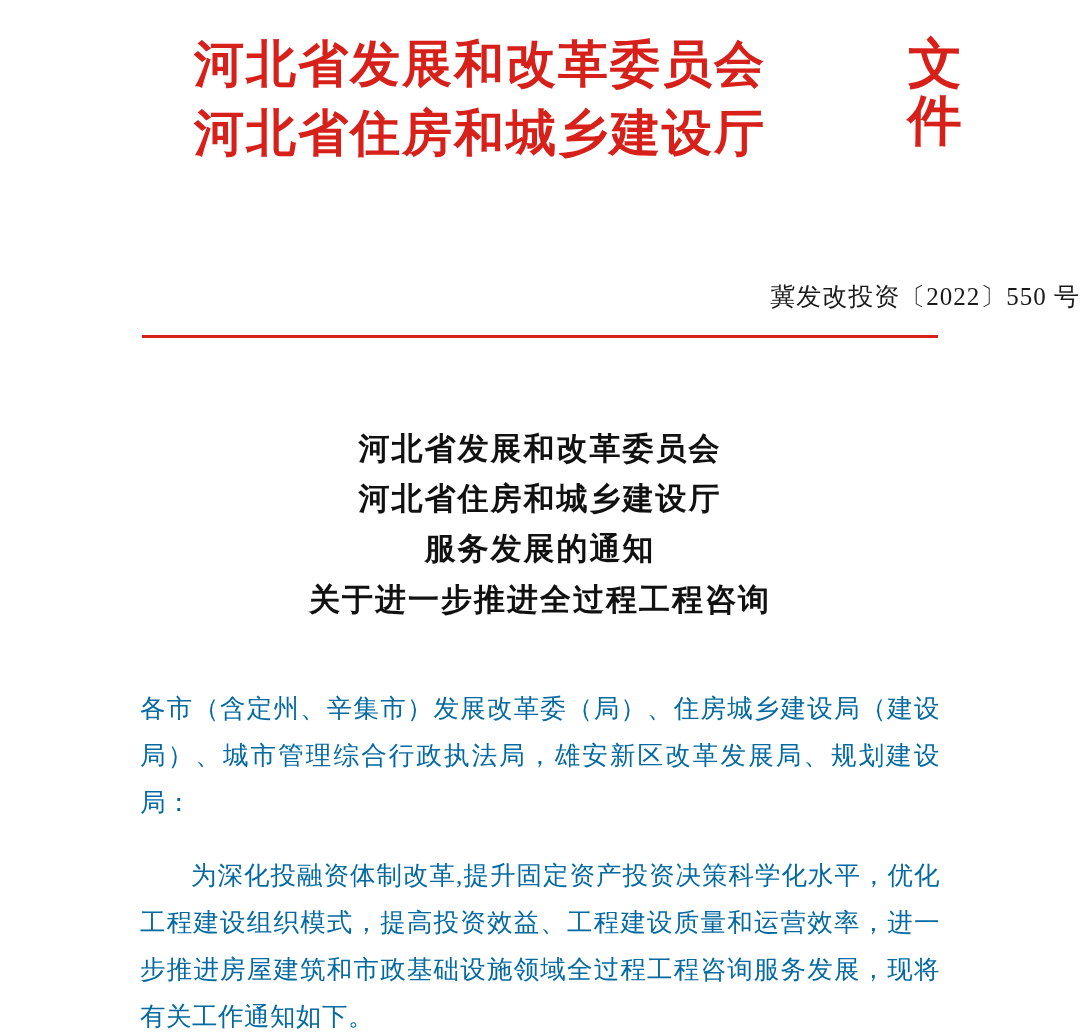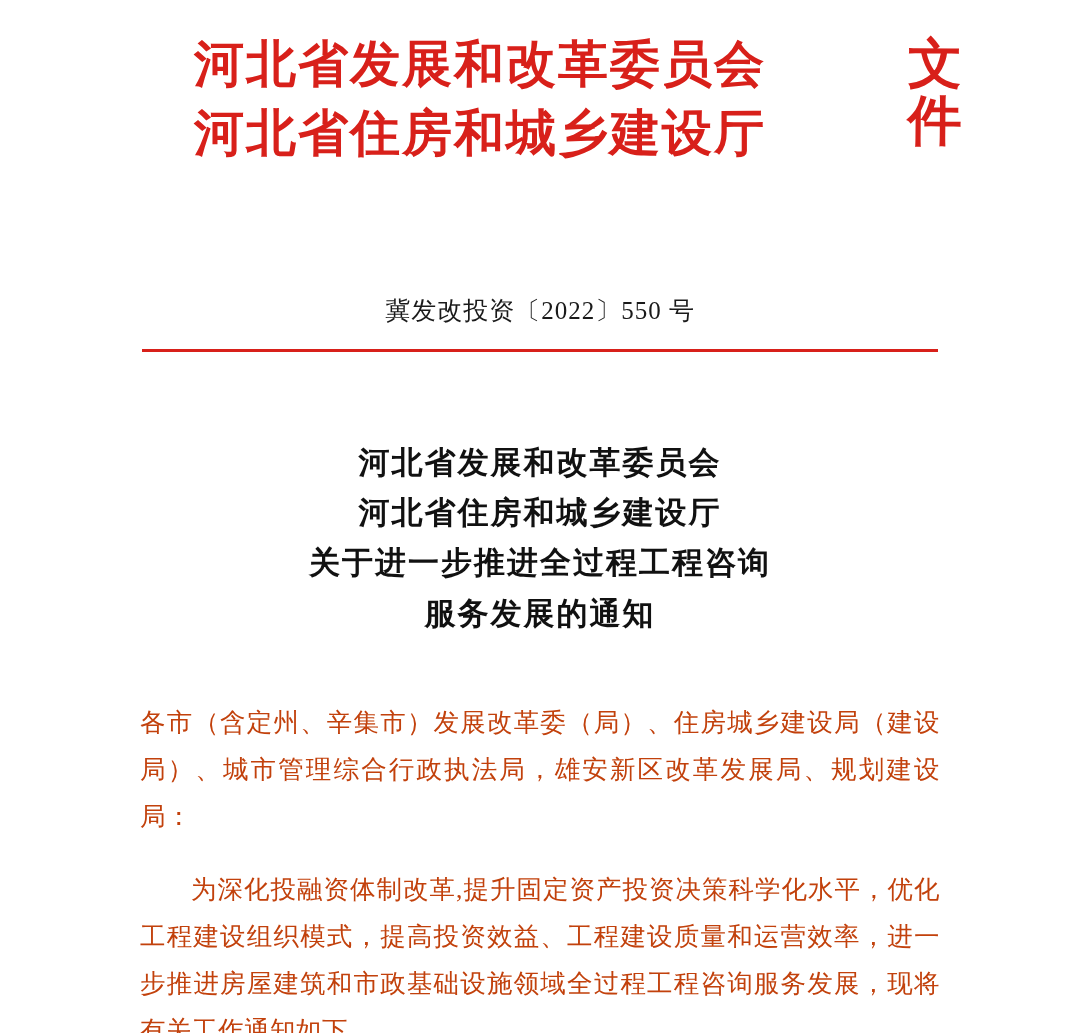--- a/index.html
+++ b/index.html
@@ -54,22 +54,22 @@
     font-size: 54px;
     line-height: 1.05;
     width: 62px;
     text-align: right;
     letter-spacing: 0;
     transform: rotate(0.5deg);
   }
 
   
   .docnum-block {
-    margin-top: 66px;
-    text-align: center;
+    margin-top: 52px;
+    text-align: right;
   }
   .docnum {
     font-size: 25px;
     letter-spacing: 1px;
     color: #1a1a1a;
     font-family: "Liberation Serif", "DejaVu Serif", serif;
   }
   .red-rule {
     margin: 22px auto 0 auto;
     width: 796px;
@@ -94,21 +94,21 @@
 
   
   .body-block {
     margin: 60px auto 0 auto;
     width: 800px;
   }
   .body-para {
     font-size: 25.5px;
     line-height: 1.85;
     letter-spacing: 0.5px;
-    color: #c2410c;
+    color: #0369a1;
     text-align: justify;
     font-family: "Liberation Serif", "DejaVu Serif", serif;
   }
   .body-para.indent {
     text-indent: 2em;
   }
   .body-para + .body-para {
     margin-top: 4px;
   }
 </style>
@@ -126,22 +126,22 @@
   </div>
 
   <div class="docnum-block">
     <div class="docnum">冀发改投资〔2022〕550 号</div>
     <div class="red-rule"></div>
   </div>
 
   <div class="title-block">
     <div class="title-line">河北省发展和改革委员会</div>
     <div class="title-line">河北省住房和城乡建设厅</div>
+    <div class="title-line">服务发展的通知</div>
     <div class="title-line">关于进一步推进全过程工程咨询</div>
-    <div class="title-line">服务发展的通知</div>
   </div>
 
   <div class="body-block">
     <p class="body-para">各市（含定州、辛集市）发展改革委（局）、住房城乡建设局（建设局）、城市管理综合行政执法局，雄安新区改革发展局、规划建设局：</p>
     <p class="body-para indent">为深化投融资体制改革,提升固定资产投资决策科学化水平，优化工程建设组织模式，提高投资效益、工程建设质量和运营效率，进一步推进房屋建筑和市政基础设施领域全过程工程咨询服务发展，现将有关工作通知如下。</p>
   </div>
 
 </div>
 
 </body></html>

